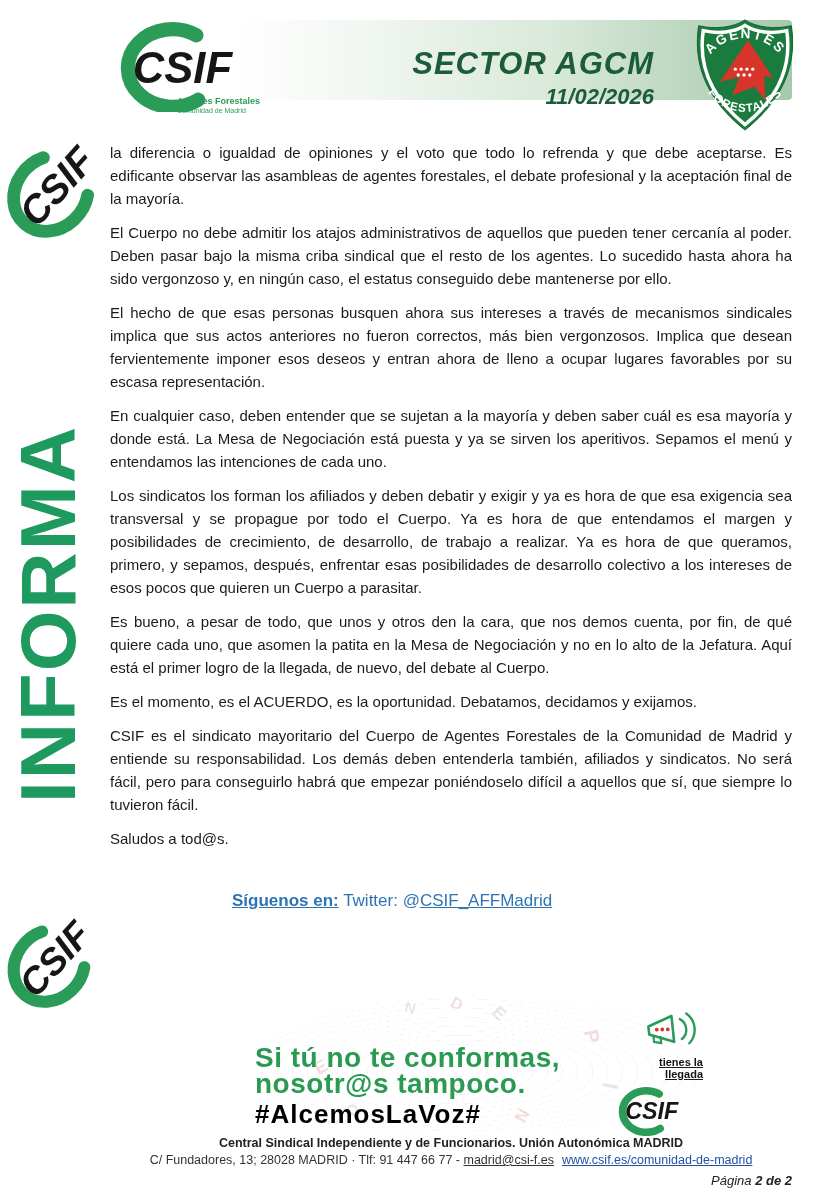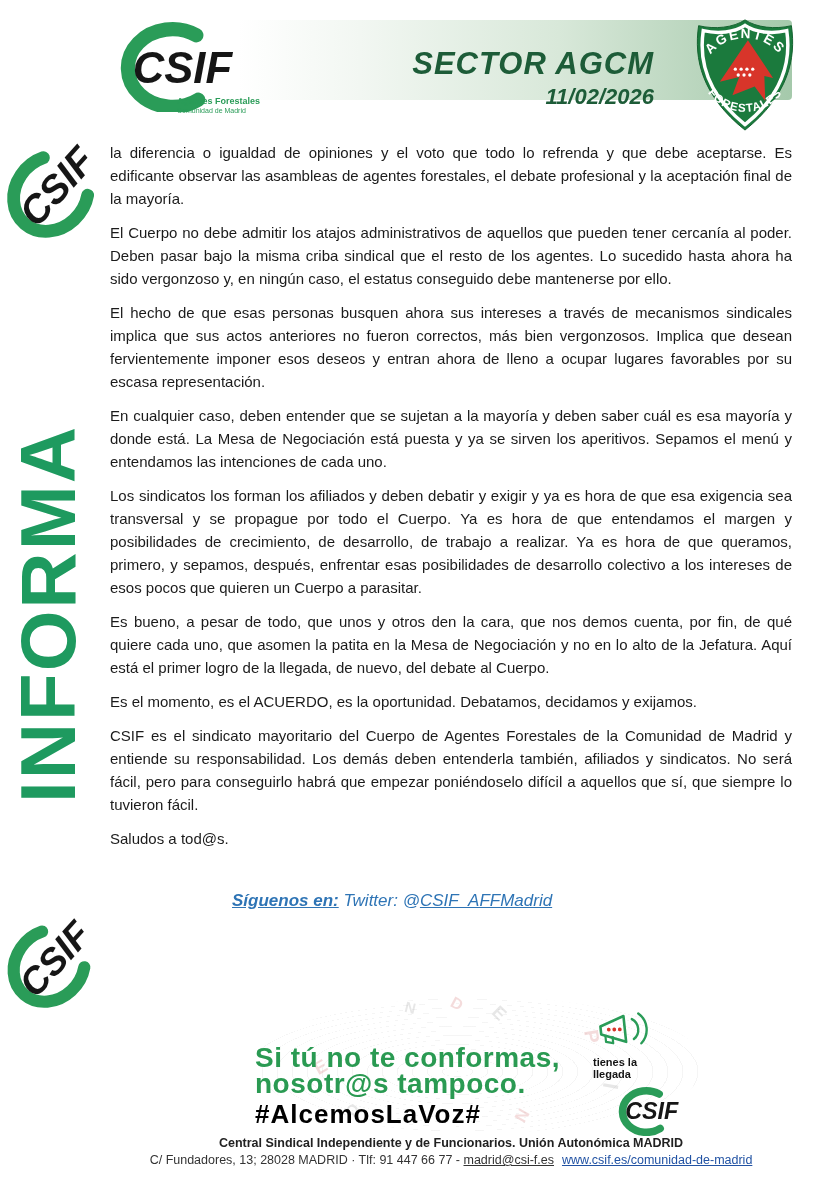--- a/index.html
+++ b/index.html
@@ -27,35 +27,35 @@
   .rot-48{transform:rotate(-48deg);}
   .informa{position:absolute;left:-172px;top:566px;width:440px;height:96px;
            transform:rotate(-90deg);text-align:center;
            font-size:78px;font-weight:bold;color:#1e9a5f;letter-spacing:2px;line-height:96px;white-space:nowrap;}
 
   
   .main-text{position:absolute;left:110px;top:141px;width:682px;}
   .main-text p{margin:0 0 11px 0;font-size:15px;line-height:23px;text-align:justify;color:#1b1b1b;}
 
   
-  .follow{position:absolute;left:232px;top:891px;font-size:17px;font-style:italic;color:#2e74b5;white-space:nowrap;text-align:center;}
+  .follow{position:absolute;left:232px;top:891px;font-size:17px;color:#2e74b5;white-space:nowrap;text-align:center;}
   .follow .lead{font-weight:bold;text-decoration:underline;}
   .follow .handle{text-decoration:underline;}
 
   
   .campaign{position:absolute;left:255px;top:997px;width:450px;height:136px;}
   .campaign .ripples{position:absolute;inset:0;border-radius:50%;
       background:repeating-radial-gradient(ellipse at 45% 55%, rgba(110,110,110,0.07) 0 1px, transparent 1px 15px);}
   .wm{position:absolute;font-weight:bold;color:rgba(120,120,120,0.18);pointer-events:none;}
   .wm.red{color:rgba(200,80,80,0.20);}
   .campaign-text{position:absolute;left:0;top:48px;width:450px;text-align:left;}
   .campaign-line{font-size:28px;line-height:26px;font-weight:bold;color:#2a9a52;letter-spacing:0.5px;}
   .campaign-hash{margin-top:4px;font-size:26px;line-height:26px;font-weight:bold;color:#000000;letter-spacing:1px;}
 
-  .campaign-badge{position:absolute;left:593px;top:1010px;width:110px;text-align:left;}
+  .campaign-badge{position:absolute;left:593px;top:1010px;width:110px;text-align:right;text-decoration:underline;}
   .badge-text{font-size:11px;line-height:12px;font-weight:bold;color:#141414;}
   .campaign-csif{margin-top:6px;display:flex;justify-content:center;}
 
   
   .footer{position:absolute;left:110px;top:1136px;width:682px;text-align:center;}
   .footer-org{font-size:12.5px;font-weight:bold;color:#222222;}
   .footer-addr{margin-top:3px;font-size:12.5px;color:#333333;}
   .footer-email{color:#333333;text-decoration:underline;}
   .footer-web{color:#2152a3;text-decoration:underline;margin-left:8px;}
   .footer-page{margin-top:6px;text-align:right;font-size:13px;font-style:italic;color:#222222;}
@@ -175,15 +175,19 @@
         <text x="30" y="64" class="csif-text" font-size="46">CSIF</text>
       </svg>
     </div>
   </div>
 
   <div class="footer">
     <div class="footer-org">Central Sindical Independiente y de Funcionarios. Unión Autonómica MADRID</div>
     <div class="footer-addr">
       <span>C/ Fundadores, 13;  28028 MADRID · Tlf: 91 447 66 77 - </span><span class="footer-email">madrid@csi-f.es</span><span class="footer-web">www.csif.es/comunidad-de-madrid</span>
     </div>
+    <div class="footer-page">
+      <span>Página</span>
+      <span class="pnum">2 de 2</span>
+    </div>
   </div>
 
 </div>
 
 </body></html>

